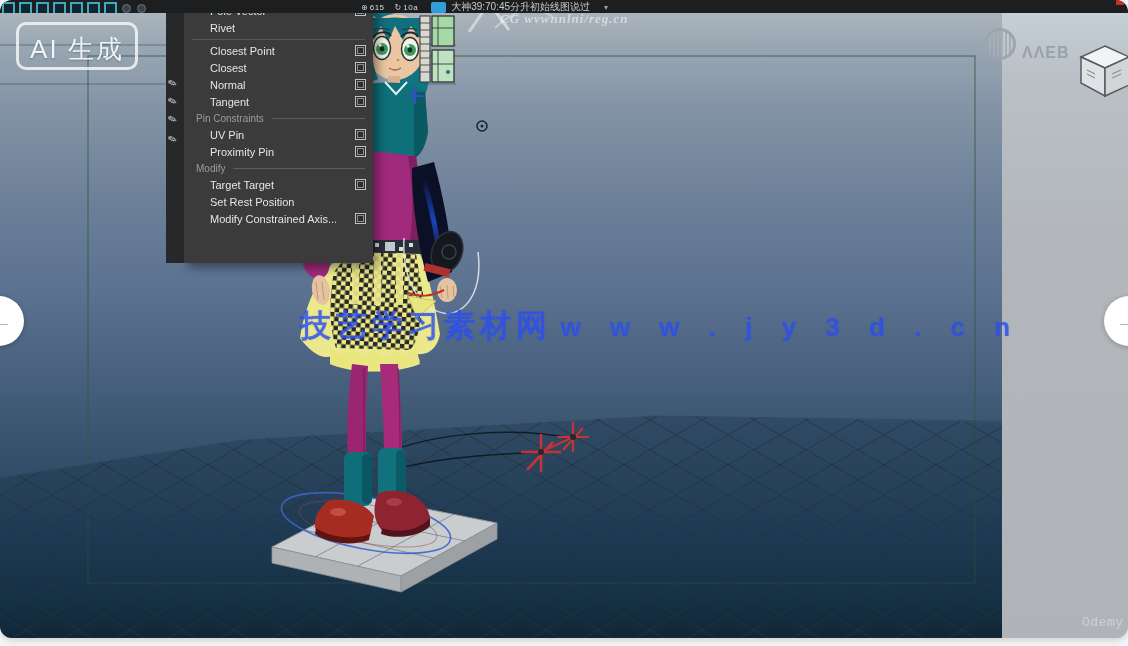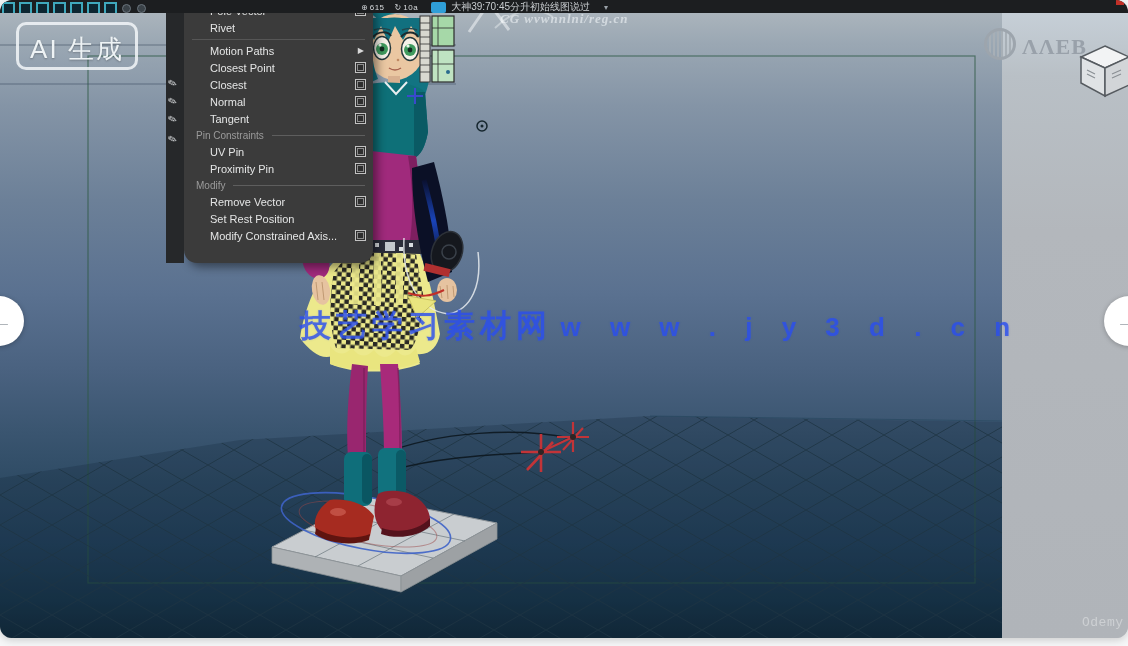--- a/index.html
+++ b/index.html
@@ -33,42 +33,42 @@
     font-size:13px;font-weight:bold;font-style:italic;letter-spacing:1px;white-space:nowrap;font-family:Liberation Serif, serif;}
   
   .badge{position:absolute;left:16px;top:22px;width:116px;height:42px;border:3px solid rgba(242,246,248,.85);
     border-radius:10px;display:flex;align-items:flex-end;justify-content:center;z-index:20;
     color:#eef3f5;font-size:26px;letter-spacing:2px;text-shadow:0 1px 2px rgba(0,0,0,.25);}
   
   .menuwrap{position:absolute;left:166px;top:0;display:flex;z-index:25;}
   .toolstrip{width:18px;background:#26282a;position:relative;height:263px;}
   .strip-ic{position:absolute;left:2px;color:#d3d6d8;font-size:11px;transform:rotate(-18deg);}
   .menu{width:189px;height:263px;background:#3b3b3b;box-shadow:4px 4px 10px rgba(0,0,0,.45);
-    padding-top:2px;box-sizing:border-box;border-radius:13px;}
+    padding-top:2px;box-sizing:border-box;}
   .mi{height:17px;display:flex;align-items:center;position:relative;padding-left:26px;
     color:#e4e5e5;font-size:11px;}
   .ob{position:absolute;right:7px;top:3px;width:11px;height:11px;border:1px solid #c2c2c2;
     background:#2e2e2e;box-sizing:border-box;}
   .ob::after{content:"";position:absolute;inset:1px;border:1px solid #8e8e8e;}
   .subarrow{position:absolute;right:9px;color:#d8d8d8;font-size:8px;}
   .md{height:6px;position:relative;}
   .md::after{content:"";position:absolute;left:8px;right:8px;top:3px;height:1px;background:#565656;}
   .mh{height:16px;display:flex;align-items:center;padding-left:12px;color:#9b9b9b;font-size:10px;}
   .mh-rule{flex:1;height:1px;background:#5e5e5e;margin:0 8px 0 8px;}
   
   .wm{position:absolute;left:300px;top:305px;z-index:15;white-space:nowrap;pointer-events:none;
     color:rgba(42,78,238,.78);font-weight:bold;text-shadow:0 0 2px rgba(42,78,238,.25);}
   .wm-cn{font-size:31px;letter-spacing:5px;}
   .wm-latin{font-size:26px;letter-spacing:11px;margin-left:4px;}
   
   .brand-circle{position:absolute;left:984px;top:28px;width:32px;height:32px;border-radius:50%;
     border:3px solid #9da5ad;z-index:12;box-sizing:border-box;
     background:repeating-linear-gradient(90deg,transparent 0 2px,#a7afb6 2px 4px);}
-  .brand-text{position:absolute;left:1022px;top:34px;z-index:12;color:#99a1aa;font-size:22px;
-    font-weight:bold;letter-spacing:1px;font-family:Liberation Serif, serif;}
+  .brand-text{position:absolute;left:1022px;top:44px;z-index:12;color:#99a1aa;font-size:16px;
+    font-weight:bold;letter-spacing:1px;}
   .cube{position:absolute;left:1078px;top:44px;z-index:12;}
   .odemy{position:absolute;left:1082px;top:615px;z-index:12;color:#cdd0d3;font-size:13px;letter-spacing:.5px;font-family:Liberation Mono, monospace;}
   
   .navbtn{position:absolute;top:296px;width:50px;height:50px;border-radius:50%;background:#fff;
     box-shadow:0 1px 5px rgba(0,0,0,.25);display:flex;align-items:center;justify-content:center;
     color:#9aa0a6;font-size:20px;z-index:40;cursor:pointer;}
   .nav-prev{left:-26px;padding-left:18px;box-sizing:border-box;justify-content:flex-start;}
   .nav-next{left:1104px;padding-right:18px;box-sizing:border-box;justify-content:flex-end;}
 </style>
 </head>
@@ -284,24 +284,20 @@
     <div class="menu">
       <div class="mi">
         <span>Pole Vector</span>
         <span class="ob"></span>
       </div>
       <div class="mi">
         <span>Rivet</span>
       </div>
       <div class="md"></div>
       <div class="mi">
-        <span>Motion Paths</span>
-        <span class="subarrow">▶</span>
-      </div>
-      <div class="mi">
         <span>Closest Point</span>
         <span class="ob"></span>
       </div>
       <div class="mi">
         <span>Closest</span>
         <span class="ob"></span>
       </div>
       <div class="mi">
         <span>Normal</span>
         <span class="ob"></span>
@@ -320,21 +316,21 @@
       </div>
       <div class="mi">
         <span>Proximity Pin</span>
         <span class="ob"></span>
       </div>
       <div class="mh">
         <span>Modify</span>
         <span class="mh-rule"></span>
       </div>
       <div class="mi">
-        <span>Remove Vector</span>
+        <span>Target Target</span>
         <span class="ob"></span>
       </div>
       <div class="mi">
         <span>Set Rest Position</span>
       </div>
       <div class="mi">
         <span>Modify Constrained Axis...</span>
         <span class="ob"></span>
       </div>
     </div>

